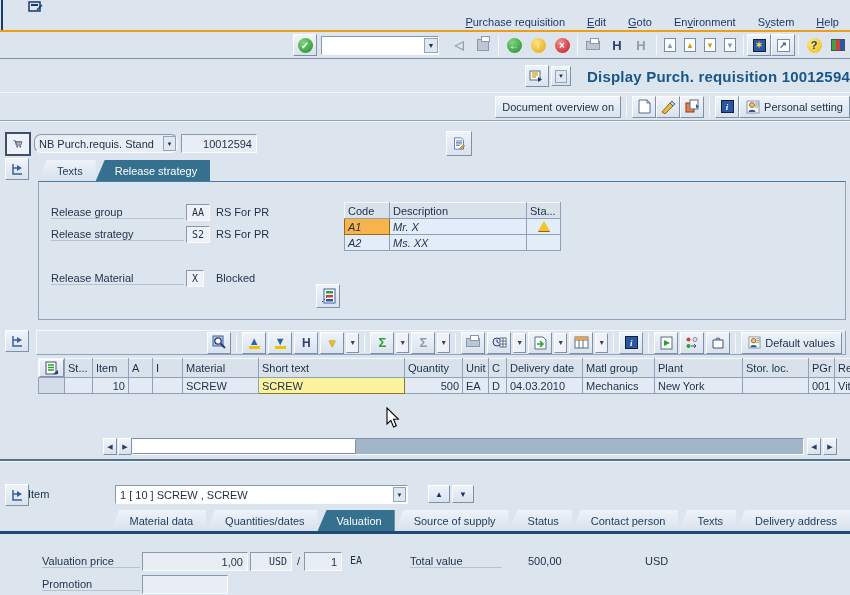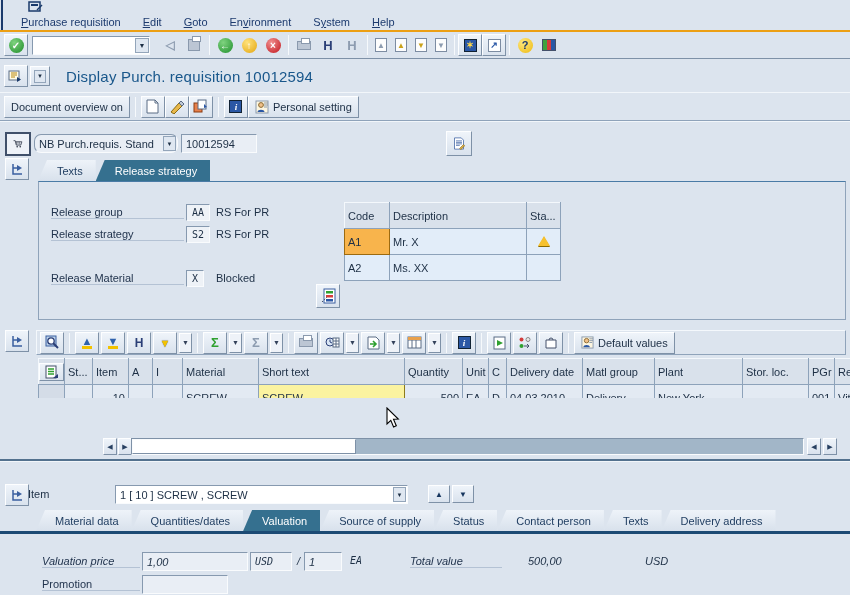--- a/index.html
+++ b/index.html
@@ -2,21 +2,21 @@
 <html><head>
 <meta charset="utf-8">
 <style>
   * { margin:0; padding:0; box-sizing:border-box; }
   html,body { width:850px; height:595px; overflow:hidden; }
   body {
     font-family:"Liberation Sans", sans-serif;
     font-size:11px; color:#1d2f45;
     background:#dce4ee; position:relative;
   }
-  .abs { position:absolute; }
+  .abs { position:absolute;justify-content:flex-end; }
 
   
   .btn {
     display:inline-flex; align-items:center; justify-content:center;
     background:linear-gradient(#eff4fa,#d9e2ed);
     border:1px solid; border-color:#fdfeff #7e91a7 #7e91a7 #fdfeff;
     height:22px; padding:0 6px; cursor:default; white-space:nowrap; gap:4px;
     color:#1d2f45;
   }
   .ibtn { width:24px; padding:0; }
@@ -62,21 +62,21 @@
   .navsq { width:13px; height:13px; background:#2a57a5; border:1px solid #123; color:#ffd84a; font-size:9px; font-weight:bold;
     display:inline-flex; align-items:center; justify-content:center; }
   .whitesq { width:13px; height:13px; background:#fff; border:1px solid #7c8ca2; color:#2a57a5; font-size:9px; font-weight:bold;
     display:inline-flex; align-items:center; justify-content:center; }
   .helpc { width:15px; height:15px; border-radius:50%; background:radial-gradient(circle at 35% 30%, #ffe87e, #edb90f);
     color:#1c3a6e; font-weight:bold; font-size:11px; display:inline-flex; align-items:center; justify-content:center; }
   .layoutico { width:14px; height:12px; border:1px solid #44506a; background:linear-gradient(90deg,#3fa23f 0 4px,#d43c3c 4px 8px,#2a57a5 8px 12px), #fff; }
 
   
   .titlerow { left:0; top:62px; width:850px; height:28px; display:flex; align-items:center; padding-left:4px; gap:2px; }
-  .pagetitle { font-size:15px; font-weight:normal; color:#19578b; margin-left:14px; letter-spacing:.2px; }
+  .pagetitle { font-size:15px; font-weight:bold; color:#19578b; margin-left:14px; letter-spacing:.2px; }
 
   .apptoolbar { left:0; top:92px; width:850px; height:29px; display:flex; align-items:center; padding-left:4px;
     border-top:1px solid #f2f6fa; border-bottom:1px solid #8fa3ba; box-shadow:0 1px 0 #f2f6fa; }
 
   
   .hdrrow { left:0; top:131px; width:850px; height:25px; }
   .cartbtn { left:5px; top:1px; width:26px; height:24px; border-color:#40506a; background:#eef2f8; border-width:2px; }
   .typefield { left:34px; top:3px; width:144px;border-radius:7px; }
   .numfield { left:181px; top:3px; width:76px; }
   .docedit { left:446px; top:0px; width:26px; height:25px; }
@@ -90,25 +90,25 @@
   .collapse1 { left:5px; top:158px; }
   .panel1 { left:38px; top:181px; width:808px; height:139px;
     border:1px solid; border-color:#4a7ba6 #8fa3ba #8fa3ba #8fa3ba; background:#dce4ee; }
 
   .flabel { display:inline-block; border-bottom:1px solid #b4c2d4; color:#22344e; }
   .codebox { background:#eef2f7; border:1px solid; border-color:#8699af #f9fbfd #f9fbfd #8699af;
     height:17px; display:inline-flex; align-items:center; justify-content:center; font-family:"DejaVu Sans Mono","Liberation Mono",monospace; font-size:10px; }
 
   table { border-collapse:collapse; table-layout:fixed; }
   .rel-table th, .rel-table td, .item-table th, .item-table td {
-    border:1px solid #8da2ba; padding:1px 3px; height:26px; overflow:hidden; white-space:nowrap;
+    border:1px solid #8da2ba; padding:1px 3px; height:16px; overflow:hidden; white-space:nowrap;
     font-weight:normal; text-align:left;
   }
   .rel-table th, .item-table th { background:#d9e1eb; border-top-color:#f4f8fc; border-left-color:#f4f8fc; }
-  .rel-table td { background:#e2edf9; }
+  .rel-table td { background:#e2edf9;font-style:italic; }
   .cell-orange { background:#f8b44c !important; border:1px solid #9c6a10 !important; }
   .warncell { text-align:center !important; }
   .tri { display:inline-block; width:0; height:0; border-left:6px solid transparent; border-right:6px solid transparent;
     border-bottom:10px solid #f6c12e; filter:drop-shadow(0 1px 0 #8a6a00); }
 
   
   .gridsec { left:0; top:330px; width:850px; height:131px; }
   .gridbar { left:36px; top:0px; width:810px; height:25px; display:flex; align-items:center; gap:2px; padding:0 3px;
     border:1px solid; border-color:#f4f8fc #8fa3ba #8fa3ba #f4f8fc; }
   .item-table-wrap { left:26px; top:28px; width:824px; height:40px; overflow:hidden;padding-left:12px; }
@@ -125,21 +125,21 @@
     border:1px solid; border-color:#f9fbfd #7e91a7 #7e91a7 #f9fbfd; }
   .secline { left:0; top:129px; width:850px; height:2px; background:#53718e; box-shadow:0 1px 0 #f2f6fa; }
 
   
   .itemsec { left:0; top:482px; width:850px; height:113px; }
   .itemlbl { left:28px; top:6px; }
   .itemdd { left:115px; top:3px; width:293px; background:#fff; }
   .updown { left:428px; top:3px; display:flex; gap:2px; }
   .tabstrip2 { left:36px; top:28px; width:814px; height:21px; display:flex; align-items:flex-end; }
   .strip2line { left:0; top:49px; width:850px; height:3px; background:#1c4a74; }
-  .valrow1 { left:0; top:70px; width:758px; height:20px;font-style:italic; }
+  .valrow1 { left:0; top:70px; width:758px; height:20px; }
   .valrow2 { left:0; top:93px; width:850px; height:20px; }
 
   .arrowbtn { width:22px; height:18px; padding:0; font-size:8px; color:#16355e; }
 
   
   .cursor { left:386px; top:407px; }
   svg { display:block; }
 </style>
 </head>
 <body>
@@ -535,21 +535,21 @@
         <td></td>
         <td class="num">10</td>
         <td></td>
         <td></td>
         <td>SCREW</td>
         <td class="cell-yellow">SCREW</td>
         <td class="num">500</td>
         <td>EA</td>
         <td>D</td>
         <td>04.03.2010</td>
-        <td>Delivery</td>
+        <td>Mechanics</td>
         <td>New York</td>
         <td></td>
         <td>001</td>
         <td>Vit</td>
       </tr>
     </tbody>
       </table>
   </div>
 
   <div class="abs scrollrow">

